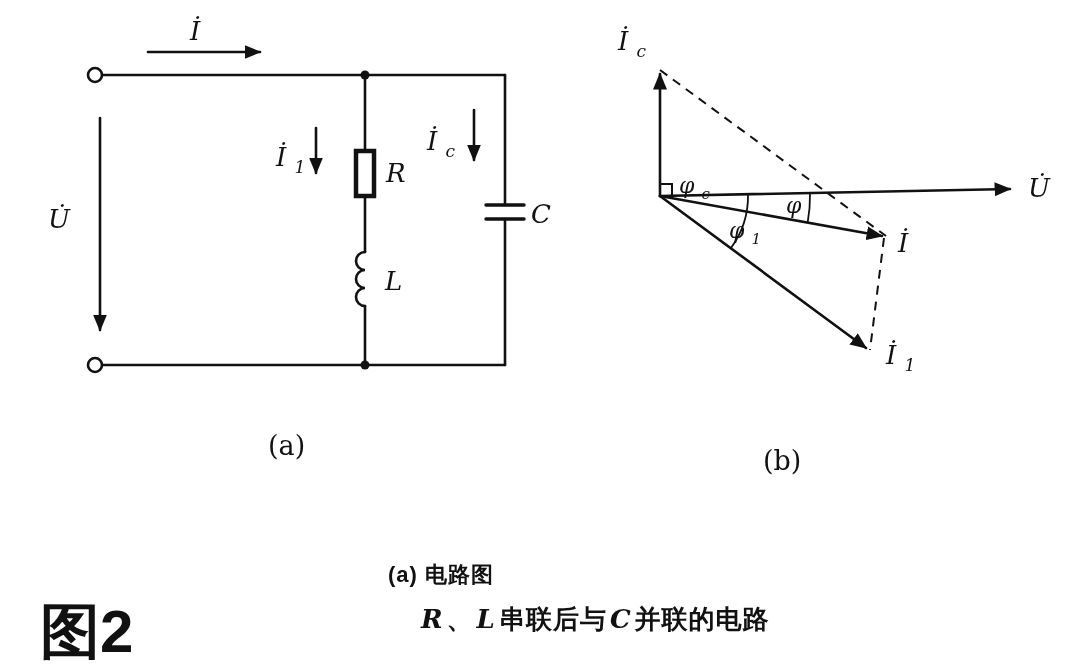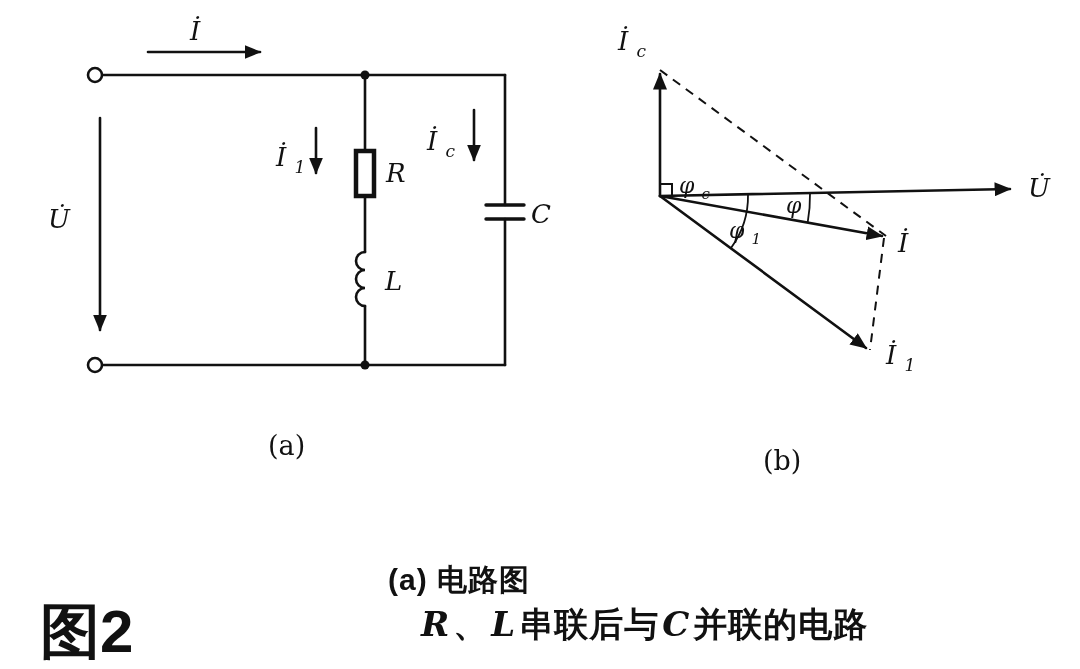--- a/index.html
+++ b/index.html
@@ -11,25 +11,25 @@
   .wire{stroke:#111;stroke-width:2.6;fill:none;stroke-linecap:round;}
   .thick{stroke:#111;stroke-width:3.4;fill:none;stroke-linecap:round;}
   .dash{stroke:#111;stroke-width:2;fill:none;stroke-dasharray:9 7;}
   .arc{stroke:#111;stroke-width:1.8;fill:none;}
   .mlabel{font-family:"DejaVu Serif",serif;font-style:italic;font-size:26px;fill:#111;}
   .sub{font-size:17px;}
   .tag{font-family:"DejaVu Serif",serif;font-size:27px;fill:#111;}
   .greek{font-family:"DejaVu Serif",serif;font-style:italic;font-size:22px;fill:#111;}
   .gsub{font-size:15px;}
   .caption1{
-    position:absolute;top:560px;left:388px;font-size:30px;font-weight:700;
+    position:absolute;top:560px;left:388px;font-size:22px;font-weight:700;
     letter-spacing:1px;display:flex;gap:46px;font-family:"Liberation Sans",sans-serif;
   }
   .caption2{
-    position:absolute;top:602px;left:418px;font-size:34px;font-weight:700;
+    position:absolute;top:602px;left:418px;font-size:26px;font-weight:700;
     letter-spacing:1px;font-family:"Liberation Serif",serif;
   }
   .caption2 .lat{font-family:"DejaVu Serif",serif;font-style:italic;padding:0 3px;}
   .fignum{
     position:absolute;top:592px;left:40px;font-size:60px;font-weight:700;
     font-family:"Liberation Sans",sans-serif;
   }
 </style>
 </head>
 <body>

